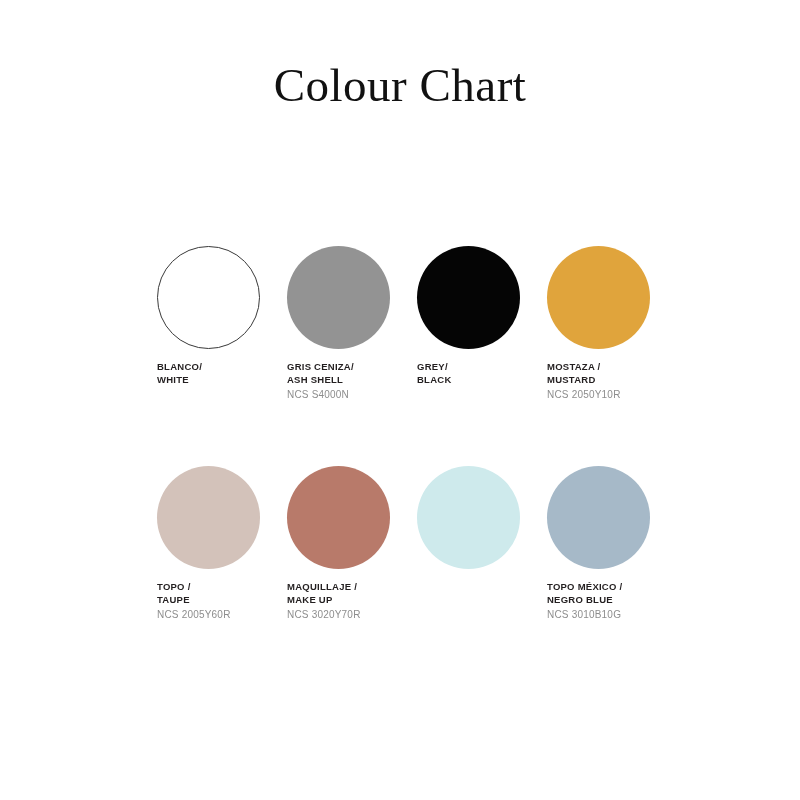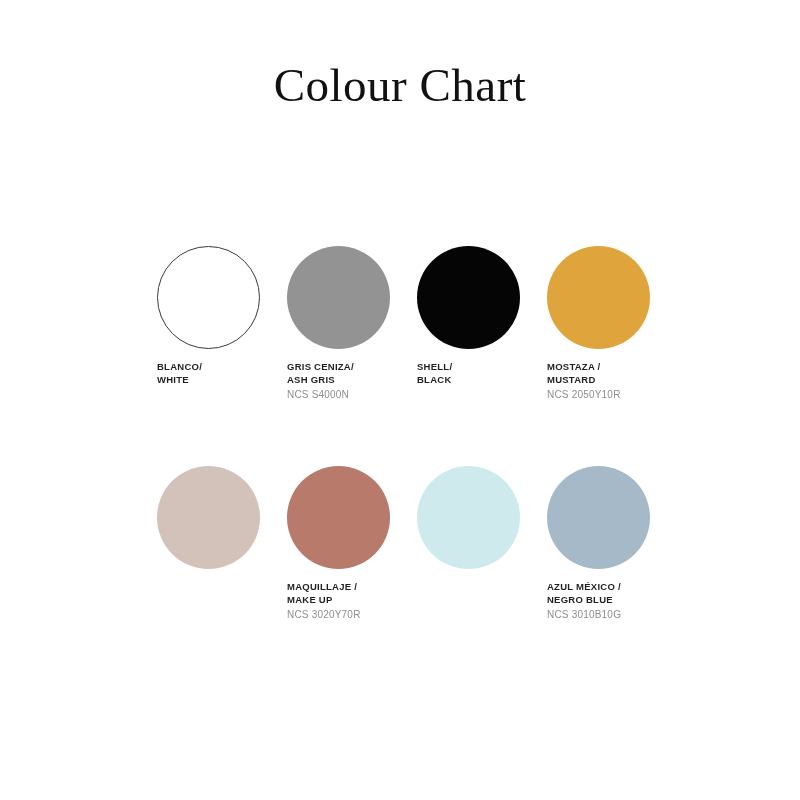--- a/index.html
+++ b/index.html
@@ -110,68 +110,73 @@
           <div class="swatch-name">BLANCO/</div>
           <div class="swatch-name">WHITE</div>
           <div class="swatch-code"></div>
         </div>
       </div>
 
       <div class="swatch-cell">
         <div class="swatch-disc" style="background: rgb(147, 147, 147);"></div>
         <div class="swatch-labels">
           <div class="swatch-name">GRIS CENIZA/</div>
-          <div class="swatch-name">ASH GRIS</div>
+          <div class="swatch-name">ASH SHELL</div>
           <div class="swatch-code">NCS S4000N</div>
         </div>
       </div>
 
       <div class="swatch-cell">
         <div class="swatch-disc" style="background: rgb(5, 5, 5);"></div>
         <div class="swatch-labels">
-          <div class="swatch-name">SHELL/</div>
+          <div class="swatch-name">GREY/</div>
           <div class="swatch-name">BLACK</div>
           <div class="swatch-code"></div>
         </div>
       </div>
 
       <div class="swatch-cell">
         <div class="swatch-disc" style="background: rgb(224, 164, 60);"></div>
         <div class="swatch-labels">
           <div class="swatch-name">MOSTAZA /</div>
           <div class="swatch-name">MUSTARD</div>
           <div class="swatch-code">NCS 2050Y10R</div>
         </div>
       </div>
 
     </div>
 
     <div class="swatch-row">
 
       <div class="swatch-cell">
         <div class="swatch-disc" style="background: rgb(211, 194, 186);"></div>
+        <div class="swatch-labels">
+          <div class="swatch-name">TOPO /</div>
+          <div class="swatch-name">TAUPE</div>
+          <div class="swatch-code">NCS 2005Y60R</div>
+        </div>
       </div>
 
       <div class="swatch-cell">
         <div class="swatch-disc" style="background: rgb(184, 122, 106);"></div>
         <div class="swatch-labels">
           <div class="swatch-name">MAQUILLAJE /</div>
           <div class="swatch-name">MAKE UP</div>
           <div class="swatch-code">NCS 3020Y70R</div>
         </div>
       </div>
 
       <div class="swatch-cell">
         <div class="swatch-disc" style="background: rgb(206, 234, 236);"></div>
       </div>
 
       <div class="swatch-cell">
         <div class="swatch-disc" style="background: rgb(166, 185, 200);"></div>
         <div class="swatch-labels">
-          <div class="swatch-name">AZUL MÉXICO /</div>
+          <div class="swatch-name">TOPO MÉXICO /</div>
           <div class="swatch-name">NEGRO BLUE</div>
           <div class="swatch-code">NCS 3010B10G</div>
         </div>
       </div>
 
     </div>
 
   </div>
 
 </div>

